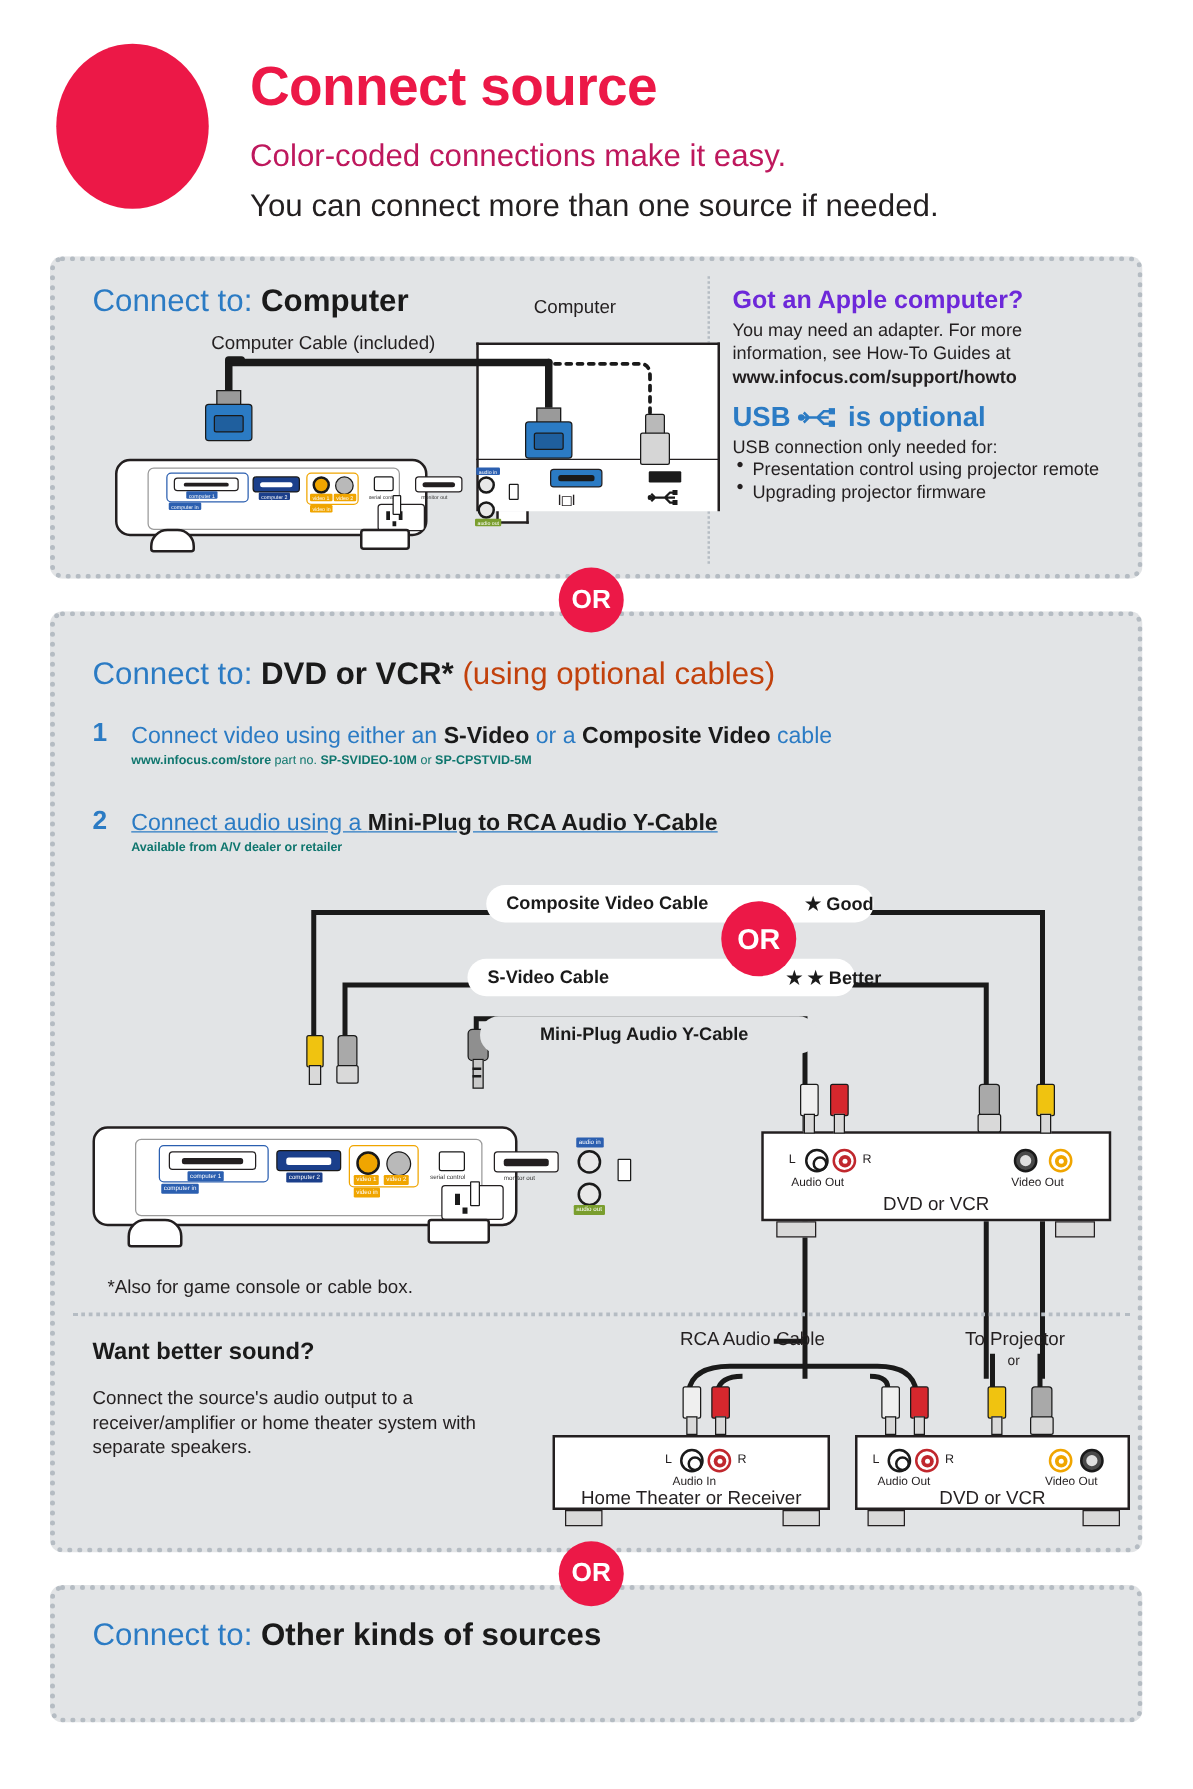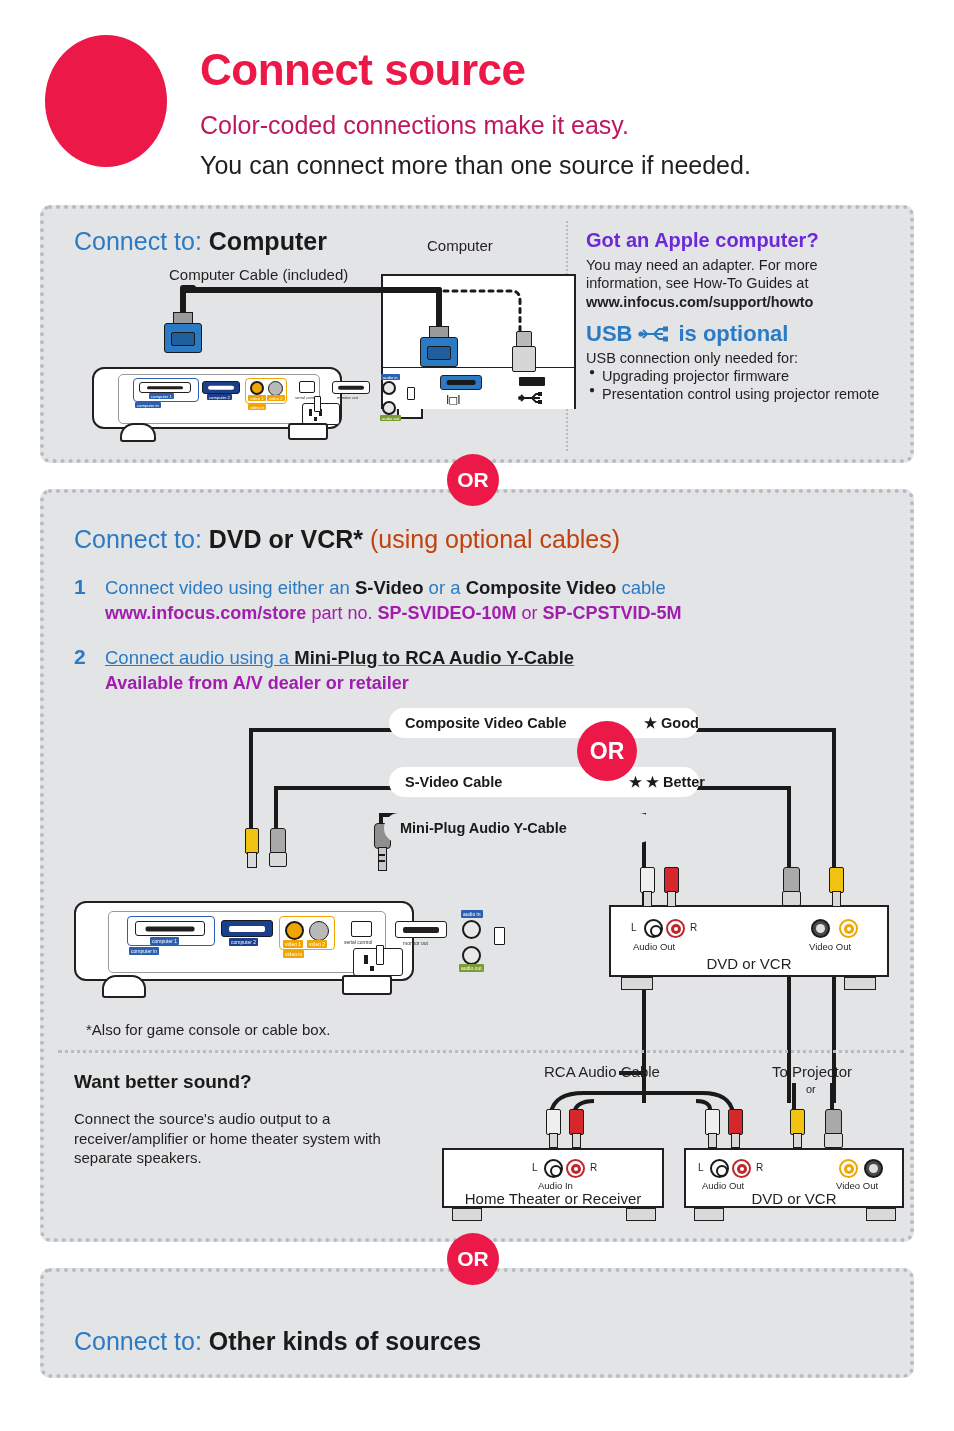--- a/index.html
+++ b/index.html
@@ -68,21 +68,21 @@
   .cable{position:absolute;background:#1a1a1a;}
 
   
   .plug{position:absolute;}
 
   
   #sec-dvd{left:40px;top:489px;width:874px;height:753px;}
   .step-n{position:absolute;font-size:21px;font-weight:bold;color:#2b7bc4;}
   .step-t{position:absolute;font-size:18.5px;color:#2b7bc4;white-space:nowrap;}
   .step-t b{color:#1a1a1a;font-weight:bold;}
-  .step-s{position:absolute;font-size:18px;color:#a21caf;white-space:nowrap;}
+  .step-s{position:absolute;font-size:10px;color:#0f766e;white-space:nowrap;}
   .step-s b{font-weight:bold;}
 
   .cable-label{position:absolute;background:#fff;border-radius:16px;height:30px;display:flex;align-items:center;
       font-size:14.5px;font-weight:bold;color:#1a1a1a;box-sizing:border-box;z-index:20;}
   .rate{position:absolute;font-size:14.5px;font-weight:bold;color:#1a1a1a;z-index:21;white-space:nowrap;}
 
   .device{position:absolute;background:#fff;border:2px solid #231f20;box-sizing:border-box;}
   .dev-name{position:absolute;width:100%;text-align:center;font-size:15px;color:#231f20;}
   .jack{position:absolute;border-radius:50%;box-sizing:border-box;background:#fff;}
   .jacklbl{position:absolute;font-size:9.5px;color:#231f20;white-space:nowrap;}
@@ -226,22 +226,22 @@
     <svg width="34" height="16" viewBox="0 0 34 16">
       <path d="M3 8 h22 M9 8 l-4 -4 M9 8 l-4 4 M16 8 l5 -5 h5 M16 8 l5 5 h5" stroke="#2b7bc4" stroke-width="2" fill="none"></path>
       <circle cx="3" cy="8" r="2.6" fill="#2b7bc4"></circle>
       <rect x="25" y="0.5" width="5" height="5" fill="#2b7bc4"></rect>
       <rect x="25" y="10.5" width="5" height="5" fill="#2b7bc4"></rect>
     </svg>
     <span>is optional</span>
   </div>
   <div class="apple-t" style="left:542px;top:140px;">USB connection only needed for:</div>
   <div class="bullets" style="left:545px;top:158px;">
+    <div class="bl">Presentation control using projector remote</div>
     <div class="bl">Upgrading projector firmware</div>
-    <div class="bl">Presentation control using projector remote</div>
   </div>
 </div>
 
 <div class="or-badge" style="left:447px;top:454px;width:52px;height:52px;">OR</div>
 
 <div class="panel" id="sec-dvd">
 
   <div class="sec-head" style="left:30px;top:32px;">
     <span>Connect to:</span>
     <b>DVD or VCR*</b>
@@ -272,26 +272,26 @@
 
     <path d="M337 128 V112 H600 V405" stroke="#1a1a1a" stroke-width="4" fill="none"></path>
     <path d="M600 370 H575" stroke="#1a1a1a" stroke-width="4" fill="none"></path>
   </svg>
 
   <div class="cable-label" style="left:345px;top:215px;width:310px;padding-left:16px;">
     <span>Composite Video Cable</span>
   </div>
   <div class="rate" style="left:600px;top:222px;">★   Good</div>
 
-  <div class="cable-label" style="left:345px;top:274px;width:310px;padding-left:16px;">
+  <div class="cable-label" style="left:330px;top:274px;width:310px;padding-left:16px;">
     <span>S-Video Cable</span>
   </div>
   <div class="rate" style="left:585px;top:281px;">★ ★  Better</div>
 
-  <div class="cable-label" style="left:340px;top:320px;width:270px;padding-left:16px;background:#e2e4e6;">
+  <div class="cable-label" style="left:340px;top:320px;width:270px;padding-left:48px;background:#e2e4e6;">
     <span>Mini-Plug Audio Y-Cable</span>
   </div>
 
   <div class="or-badge" style="left:533px;top:228px;width:60px;height:60px;font-size:23px;">OR</div>
 
   <div class="plug" style="left:196px;top:335px;">
     <div style="position:absolute;left:5px;top:0;width:12px;height:24px;background:#f0c310;border:1.3px solid #1a1a1a;border-radius:2px;"></div>
     <div style="position:absolute;left:7px;top:24px;width:8px;height:14px;background:#d9d9d9;border:1.3px solid #1a1a1a;"></div>
   </div>
 
@@ -480,17 +480,17 @@
 
     <div class="dev-name" style="top:40px;">DVD or VCR</div>
   </div>
   <div class="devfoot" style="left:650px;top:715px;width:28px;"></div>
   <div class="devfoot" style="left:822px;top:715px;width:28px;"></div>
 </div>
 
 <div class="or-badge" style="left:447px;top:1233px;width:52px;height:52px;">OR</div>
 
 <div class="panel" id="sec-other">
-  <div class="sec-head" style="left:30px;top:22px;margin-top:33px;">
+  <div class="sec-head" style="left:30px;top:22px;">
     <span>Connect to:</span>
     <b>Other kinds of sources</b>
   </div>
 </div>
 
 </body></html>

